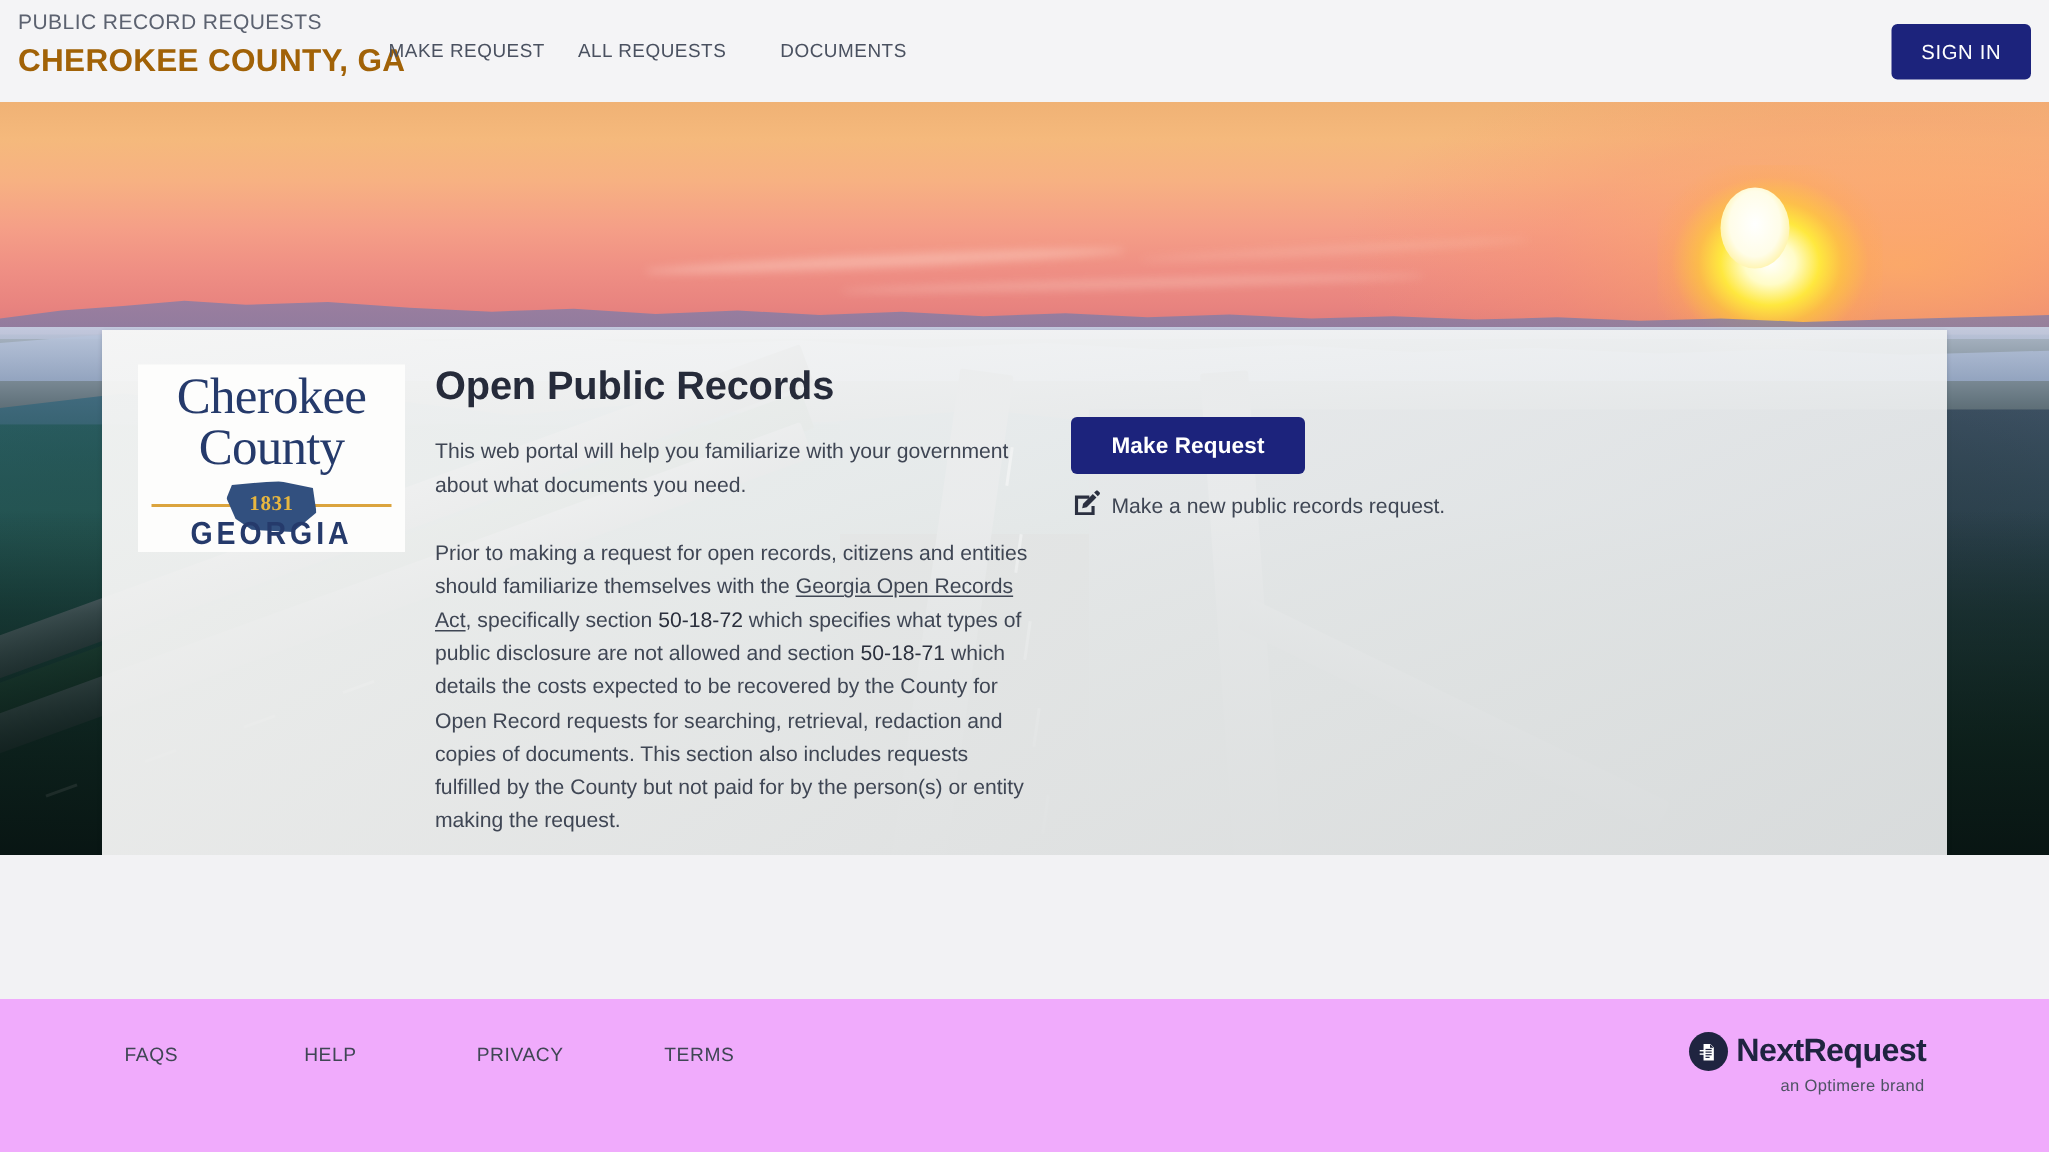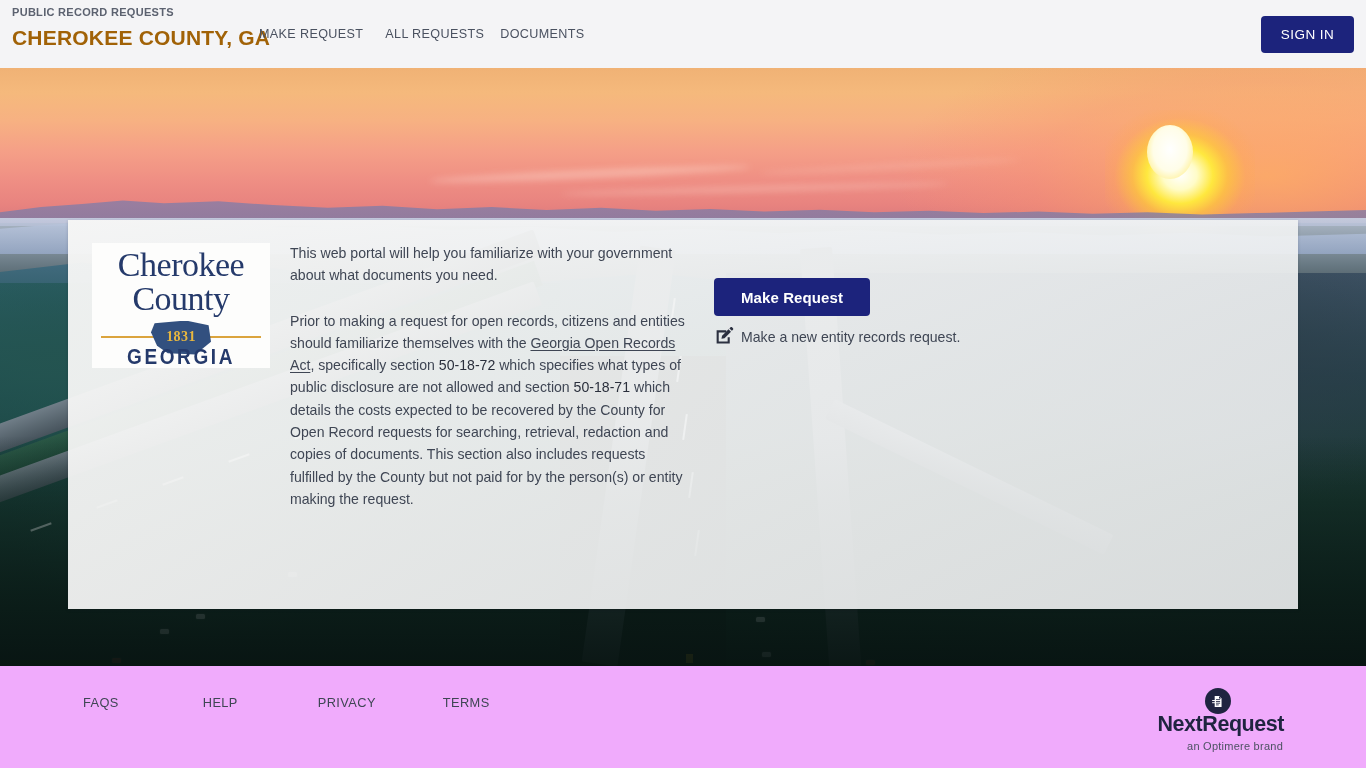--- a/index.html
+++ b/index.html
@@ -18,25 +18,25 @@
     position: absolute; top: 0; left: 0;
     width: 1366px; height: 68px;
     background: #f4f4f6;
     z-index: 40;
   }
   #brand-block {
     position: absolute; left: 12px; top: 7px;
     line-height: 1;
   }
   #brand-eyebrow {
-    font-size: 11px;
+    font-size: 14px;
     letter-spacing: .30px;
     color: #5c6270;
     text-transform: uppercase;
-    font-weight: 700;
+    font-weight: 400;
     white-space: nowrap;
   }
   #brand-title {
     margin-top: 9px;
     font-size: 21px;
     font-weight: 700;
     letter-spacing: .2px;
     color: #a16207;
     white-space: nowrap;
   }
@@ -47,40 +47,40 @@
   #main-nav a {
     display: block;
     font-size: 12.6px;
     letter-spacing: .35px;
     color: #4a5160;
     text-decoration: none;
     text-transform: uppercase;
     white-space: nowrap;
   }
   #main-nav a.nav-make     { margin-right: 22px; }
-  #main-nav a.nav-all      { margin-right: 16px; }
+  #main-nav a.nav-all      { margin-right: 36px; }
   #signin-button {
     position: absolute; right: 12px; top: 16px;
     width: 93px; height: 37px;
     background: #1c237c;
     border: none; border-radius: 4px;
     color: #ffffff;
     font-family: "Liberation Sans", sans-serif;
     font-size: 13.5px;
     font-weight: 400;
     letter-spacing: .45px;
     text-transform: uppercase;
     cursor: pointer;
     display: flex; align-items: center; justify-content: center;
   }
 
   
   #hero {
     position: absolute; top: 68px; left: 0;
-    width: 1366px; height: 598px;
+    width: 1366px; height: 502px;
     overflow: hidden;
     background: #0d1a17;
   }
   #hero-photo { position: absolute; inset: 0; }
 
   
   .sky {
     position: absolute; top: 0; left: 0; width: 1366px; height: 155px;
     background:
       linear-gradient(180deg,
@@ -360,21 +360,21 @@
     white-space: nowrap;
   }
   #footer-links a.f-faqs    { margin-right: 84px; }
   #footer-links a.f-help    { margin-right: 80px; }
   #footer-links a.f-privacy { margin-right: 67px; }
 
   #nextrequest-logo {
     position: absolute; right: 82px; top: 22px;
     display: flex; flex-direction: column; align-items: flex-end;
   }
-  #nr-top { display: flex; align-items: center; flex-direction: column; }
+  #nr-top { display: flex; align-items: center; }
   #nr-mark {
     width: 26px; height: 26px; border-radius: 50%;
     background: #1f2440;
     display: flex; align-items: center; justify-content: center;
     margin-right: 6px;
   }
   #nr-wordmark {
     font-size: 21.5px; font-weight: 700;
     color: #1f2440; letter-spacing: -.45px;
     line-height: 1;
@@ -466,33 +466,34 @@
       <div id="seal-rule-wrap">
         <div id="seal-rule"></div>
         <div id="seal-shape">
           <span id="seal-year">1831</span>
         </div>
       </div>
       <div id="seal-georgia">GEORGIA</div>
     </div>
 
     <div id="card-text-col">
+      <h1 id="page-title">Open Public Records</h1>
 
       <p class="body-copy" id="intro-copy">This web portal will help you familiarize with your government about what documents you need.</p>
 
       <p class="body-copy" id="legal-copy"><span>Prior to making a request for open records, citizens and entities should familiarize themselves with the </span><a href="#">Georgia Open Records Act</a><span>, specifically section </span><b>50-18-72</b><span> which specifies what types of public disclosure are not allowed and section </span><b>50-18-71</b><span> which details the costs expected to be recovered by the County for Open Record requests for searching, retrieval, redaction and copies of documents. This section also includes requests fulfilled by the County but not paid for by the person(s) or entity making the request.</span></p>
     </div>
 
     <div id="card-action-col">
       <button id="make-request-button">Make Request</button>
       <div id="make-request-desc"><span id="edit-icon"><svg width="21" height="21" viewBox="0 0 24 24" fill="none" xmlns="http://www.w3.org/2000/svg">
               <path d="M3 6h11v2.6H5.4v10.2h10.2V14H18v7H3V6z" fill="#2b3040"></path>
               <path d="M20.6 2.6l1.1 1.1c.5.5.5 1.2 0 1.7l-1.3 1.3-2.8-2.8 1.3-1.3c.5-.5 1.2-.5 1.7 0z" fill="#2b3040"></path>
               <path d="M16.6 4.9l2.8 2.8-7.4 7.4-3.5.7.7-3.5 7.4-7.4z" fill="#2b3040"></path>
-            </svg></span><span>Make a new entity records request.</span></div>
+            </svg></span><span>Make a new public records request.</span></div>
     </div>
 
   </div>
 </section>
 
 <footer id="site-footer">
   <nav id="footer-links">
     <a class="f-faqs" href="#">FAQS</a>
     <a class="f-help" href="#">HELP</a>
     <a class="f-privacy" href="#">PRIVACY</a>

